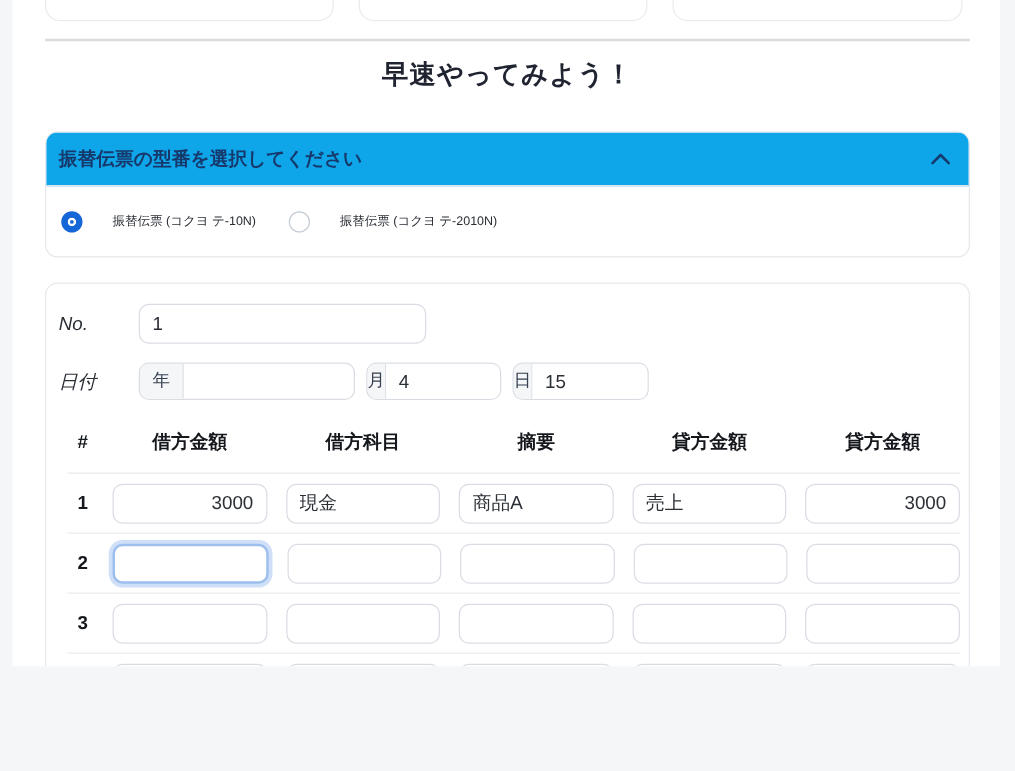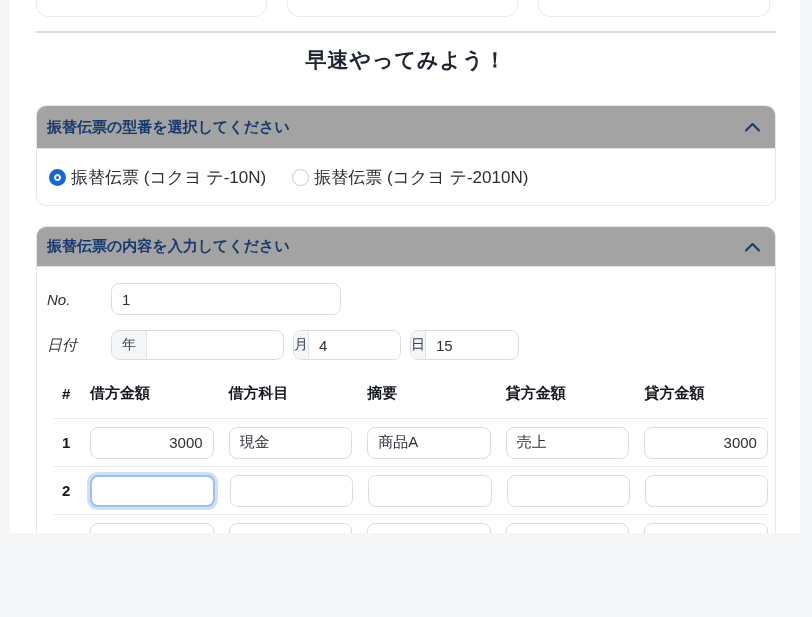--- a/index.html
+++ b/index.html
@@ -35,35 +35,35 @@
   }
   
   .card {
     margin-left: 26px; width: 740px;
     border: 1px solid #e5e8ec; border-radius: 10px;
     background: #fff; overflow: hidden;
   }
   .card1 { margin-top: 33px; }
   .card2 { margin-top: 20px; }
   .card-header {
-    background: #a3a3a3; border-bottom: 1px solid #dfe4ec;
+    background: #0ea5e9; border-bottom: 1px solid #dfe4ec;
     display: flex; align-items: center; justify-content: space-between;
     padding: 0 14px 0 10px;
   }
   .card1 .card-header { height: 43px; }
   .card2 .card-header { height: 40px; }
   .card-title { font-size: 15px; font-weight: 700; color: #17386b; }
   .chev { display: block; }
   
   .radio-row { height: 56px; display: flex; align-items: center; padding-left: 12px; }
   .radio-opt { display: flex; align-items: center; margin-right: 26px; cursor: pointer; }
   .radio { width: 17px; height: 17px; border-radius: 50%; flex: 0 0 17px; }
   .radio.on  { background: #1566d6; border: 5px solid #1566d6; box-shadow: inset 0 0 0 2px #fff; }
   .radio.off { background: #fff; border: 1.5px solid #c6ccd4; }
-  .radio-label { margin-left: 5px; font-size: 17px; color: #2a2e35; }
+  .radio-label { margin-left: 24px; font-size: 10px; color: #2a2e35; }
   
   .card-body { padding: 0 10px; }
   .field-row { display: flex; align-items: center; }
   .row-no   { margin-top: 16px; }
   .row-date { margin-top: 15px; }
   .field-label { width: 64px; font-size: 15px; color: #2b2f36; font-style: italic; }
   .text-input {
     border: 1px solid #d9dde3; border-radius: 8px; background: #fff;
     font-size: 15px; color: #2b2f36; padding: 0 10px; outline: none;
     font-family: inherit;
@@ -84,21 +84,21 @@
     padding: 0 10px; font-family: inherit; min-width: 0;
   }
   .g-year { width: 173px; } .g-month { width: 108px; } .g-day { width: 109px; }
   
   .jtable { margin: 24px 7px 0 7px; width: 714px; }
   .thead {
     display: flex; gap: 15px; align-items: center;
     padding-bottom: 15px; border-bottom: 1px solid #e7e9ec;
   }
   .thead .hnum { width: 21px; padding-left: 8px; font-size: 15px; font-weight: 700; color: #15181d; }
-  .thead .hcell { flex: 1; text-align: left; font-size: 15px; font-weight: 700; color: #15181d; }
+  .thead .hcell { flex: 1; text-align: center; font-size: 15px; font-weight: 700; color: #15181d; }
   .trow {
     display: flex; gap: 15px; align-items: center;
     height: 48px; border-bottom: 1px solid #e9ebee;
   }
   .trow .rnum { width: 21px; padding-left: 8px; font-size: 15px; font-weight: 700; color: #15181d; }
   .trow input {
     flex: 1; height: 32px; min-width: 0;
     border: 1px solid #d9dde3; border-radius: 8px;
     font-size: 15px; color: #2b2f36; padding: 0 10px; outline: none;
     font-family: inherit;
@@ -139,28 +139,20 @@
         <span class="radio-label">振替伝票 (コクヨ テ-10N)</span>
       </div>
       <div class="radio-opt">
         <span class="radio off"></span>
         <span class="radio-label">振替伝票 (コクヨ テ-2010N)</span>
       </div>
     </div>
   </section>
 
   <section class="card card2">
-    <div class="card-header">
-      <span class="card-title">振替伝票の内容を入力してください</span>
-      <span>
-        <svg class="chev" width="17" height="10" viewBox="0 0 17 10">
-          <polyline points="2,8.5 8.5,2 15,8.5" fill="none" stroke="#17386b" stroke-width="2" stroke-linecap="round" stroke-linejoin="round"></polyline>
-        </svg>
-      </span>
-    </div>
 
     <div class="card-body">
       <div class="field-row row-no">
         <span class="field-label">No.</span>
         <input class="text-input no-input" value="1" style="">
       </div>
 
       <div class="field-row row-date">
         <span class="field-label">日付</span>
         <div class="igroup g-year">

